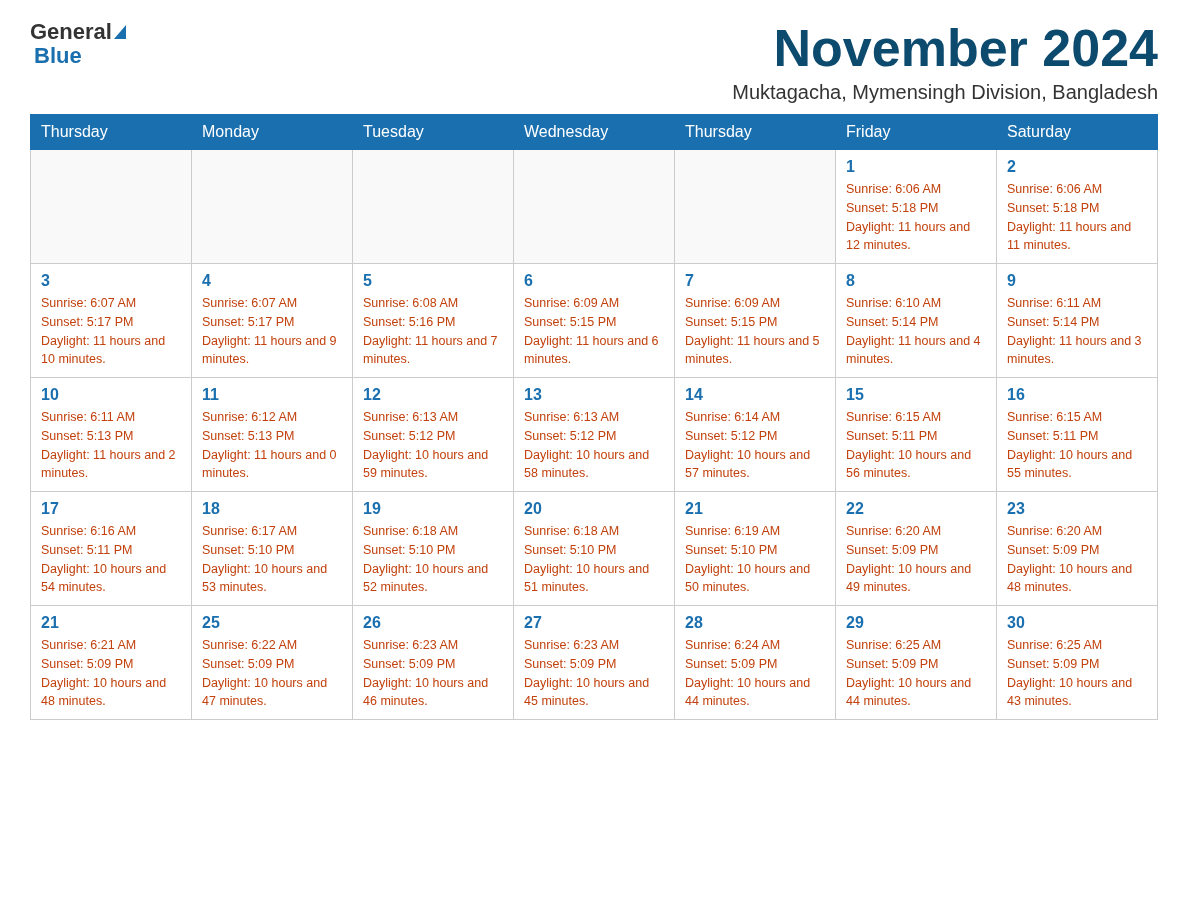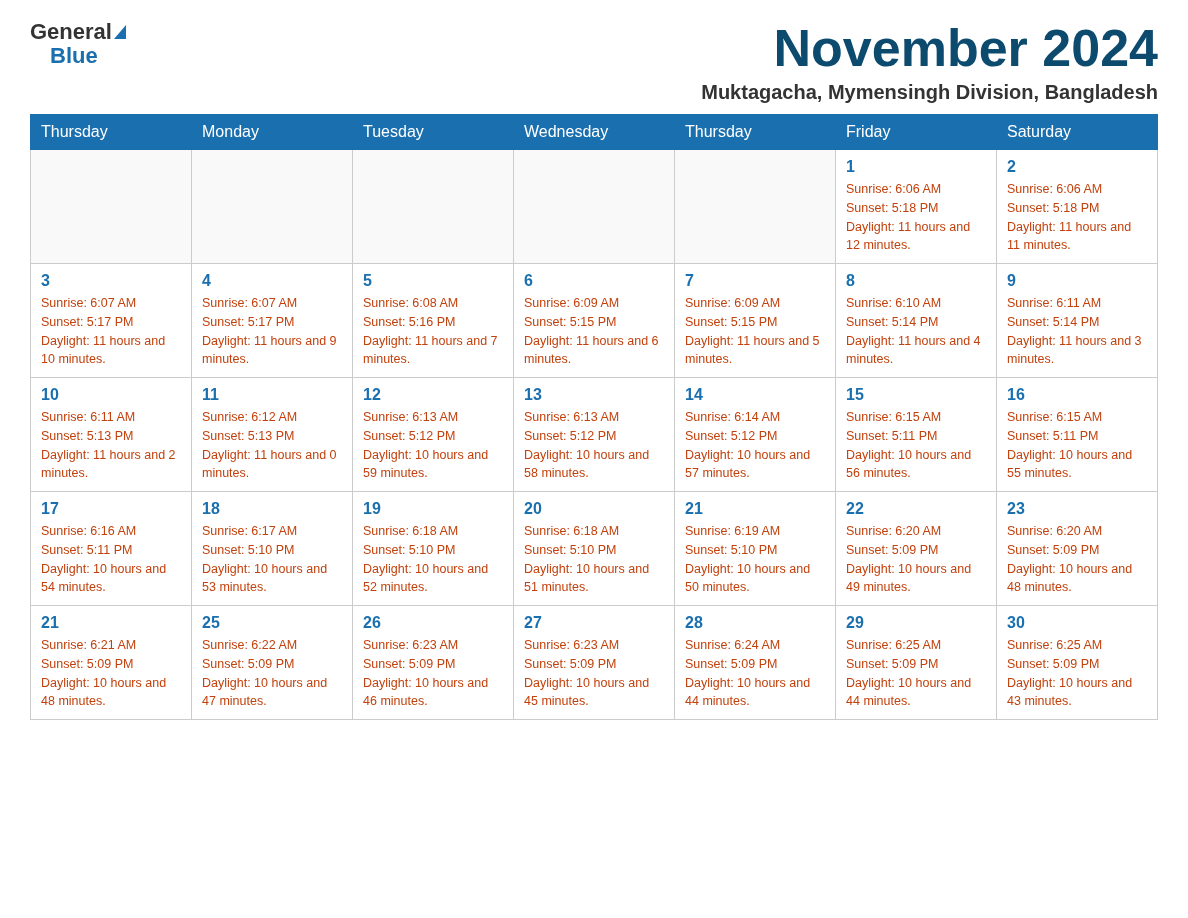--- a/index.html
+++ b/index.html
@@ -41,21 +41,20 @@
     .main-title {
       font-size: 52px;
       font-weight: bold;
       color: #0c4a6e;
       line-height: 1.1;
     }
     .subtitle {
       font-size: 20px;
       color: #333;
       margin-top: 4px;
-      font-weight: bold;
     }
     .calendar {
       width: 100%;
       border-collapse: collapse;
       margin-top: 10px;
     }
     .calendar th {
       background-color: #1a6faf;
       color: #fff;
       font-size: 16px;
@@ -94,21 +93,21 @@
   </style>
 </head>
 <body>
 
 <div class="header">
   <div class="logo-area">
     <div style="display:flex; align-items:center;">
       <span class="logo-text">General</span>
       <span class="logo-triangle"></span>
     </div>
-    <div style="margin-left:20px;">
+    <div style="margin-left:4px;">
       <span class="logo-text" style="color:#1a6faf; font-size:22px;">Blue</span>
     </div>
   </div>
   <div class="title-area">
     <div class="main-title">November 2024</div>
     <div class="subtitle">Muktagacha, Mymensingh Division, Bangladesh</div>
   </div>
 </div>
 
 <table class="calendar">

